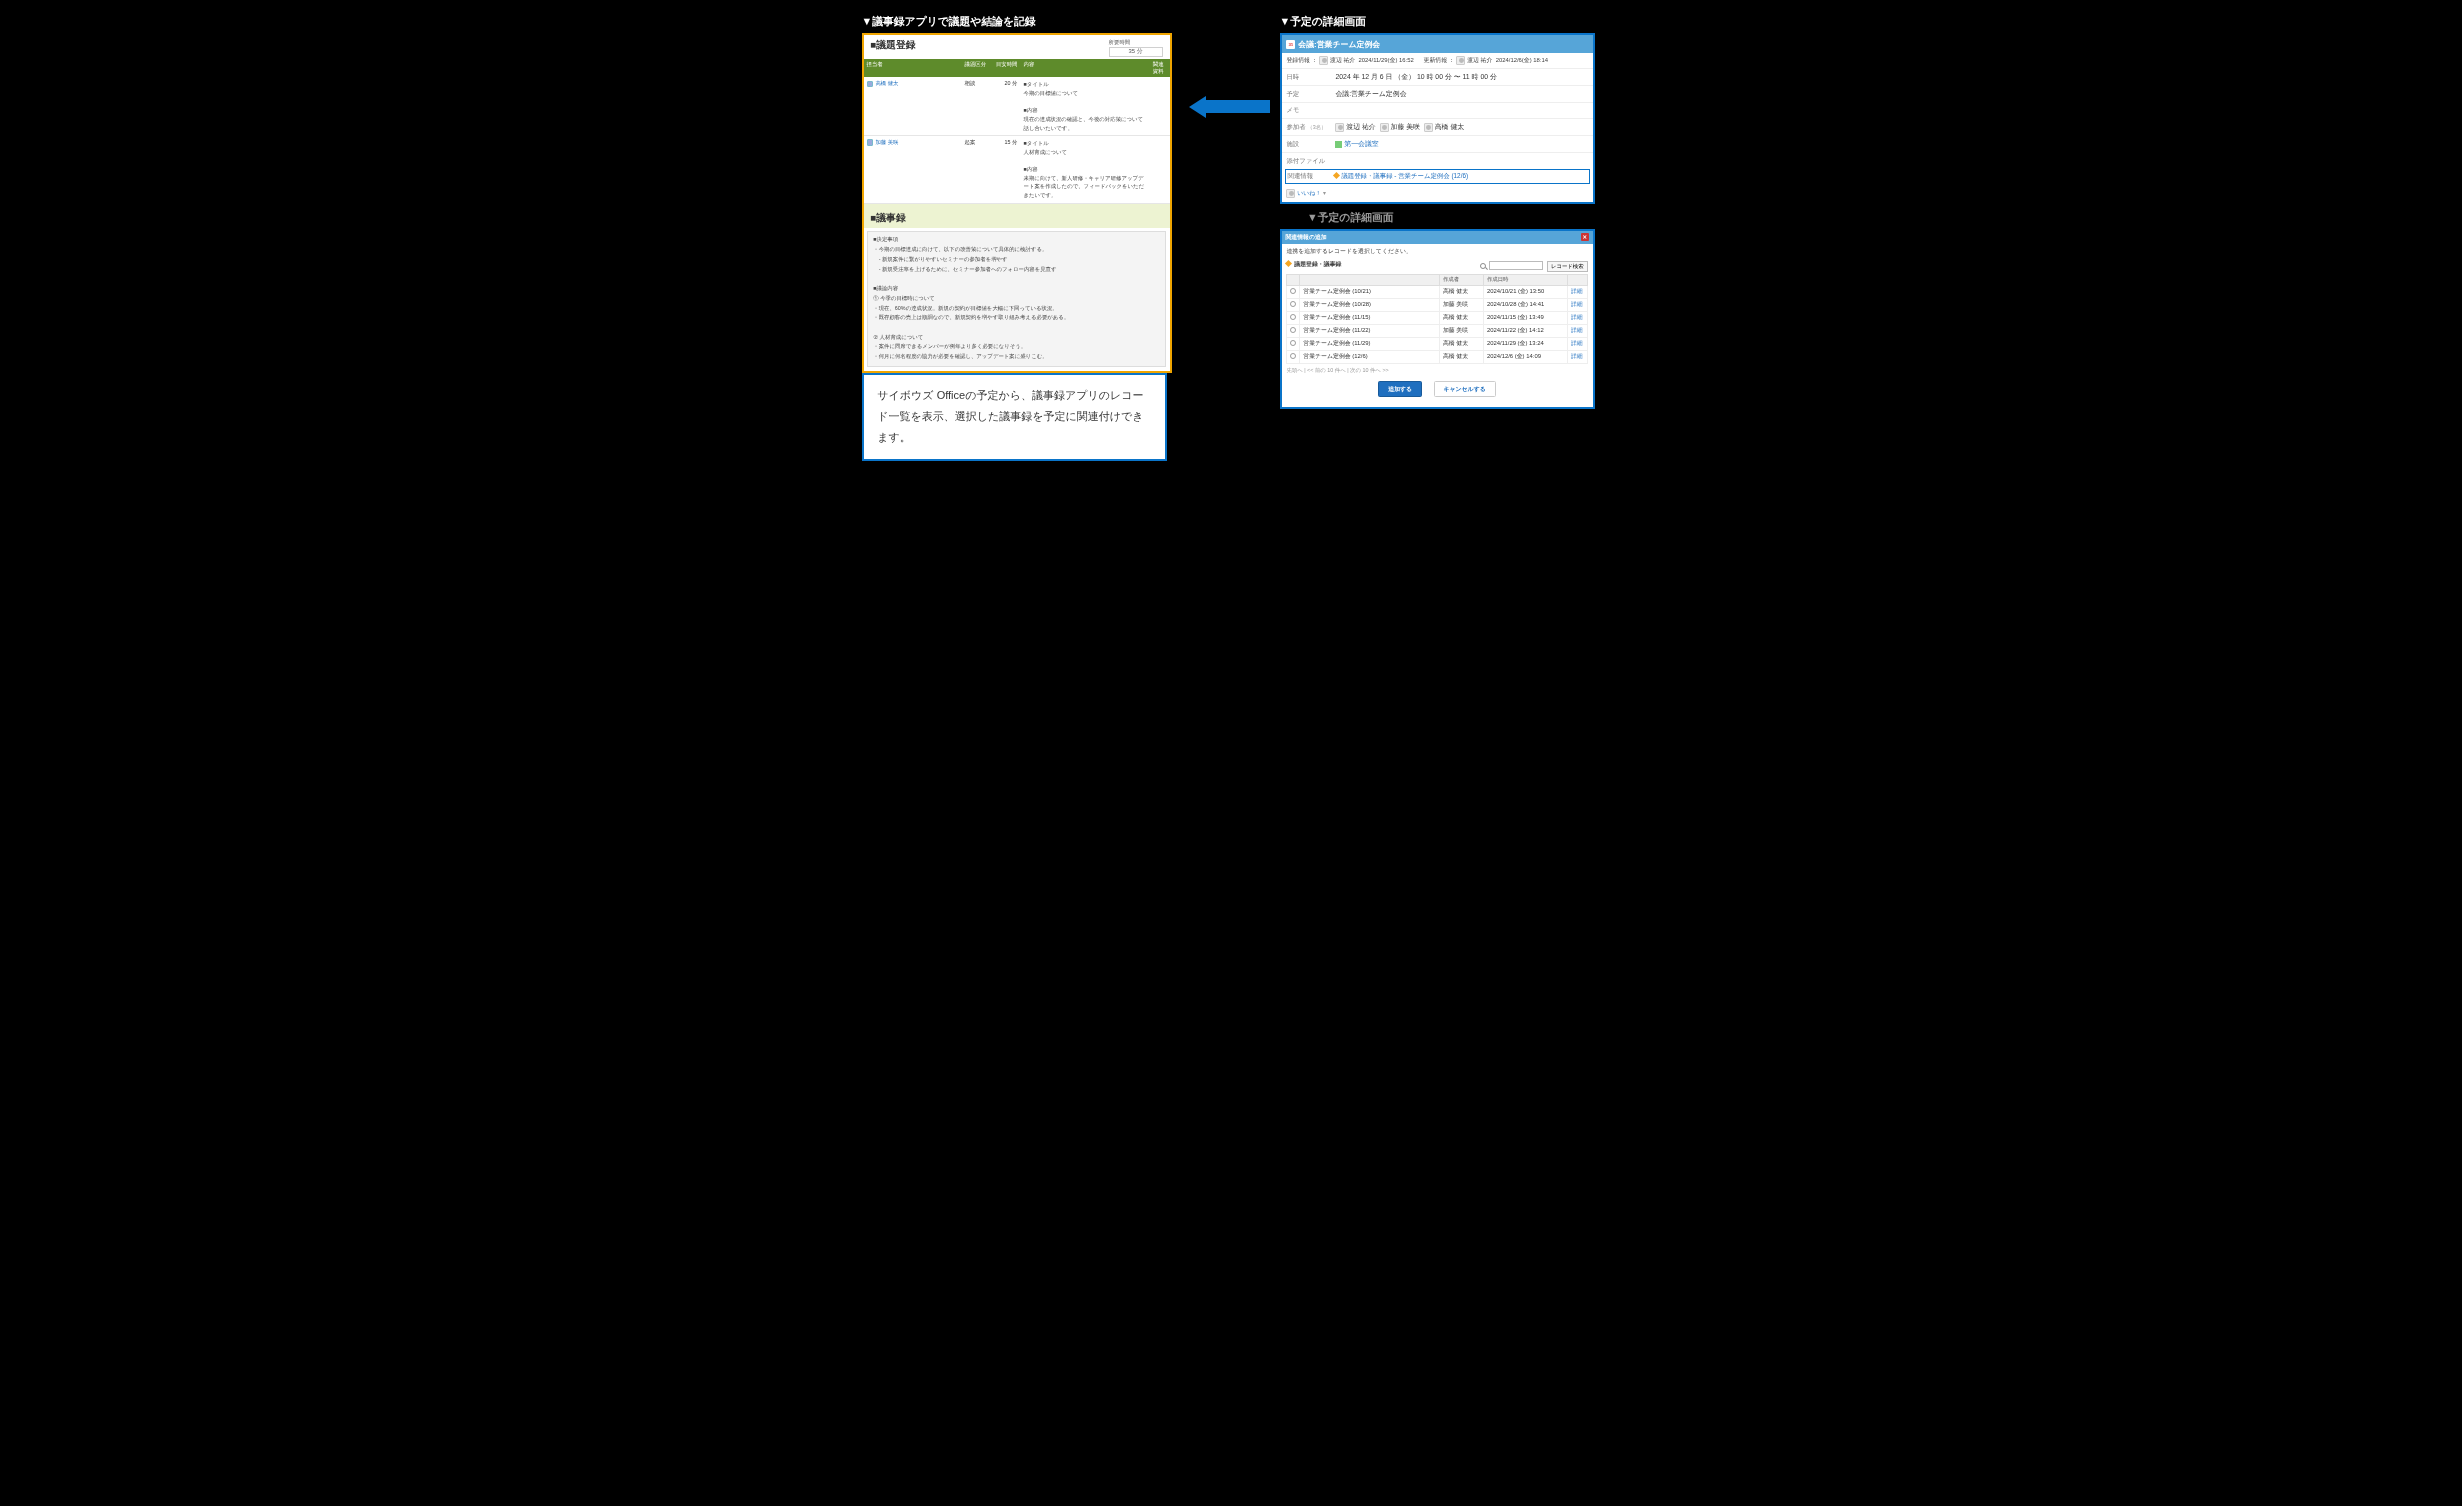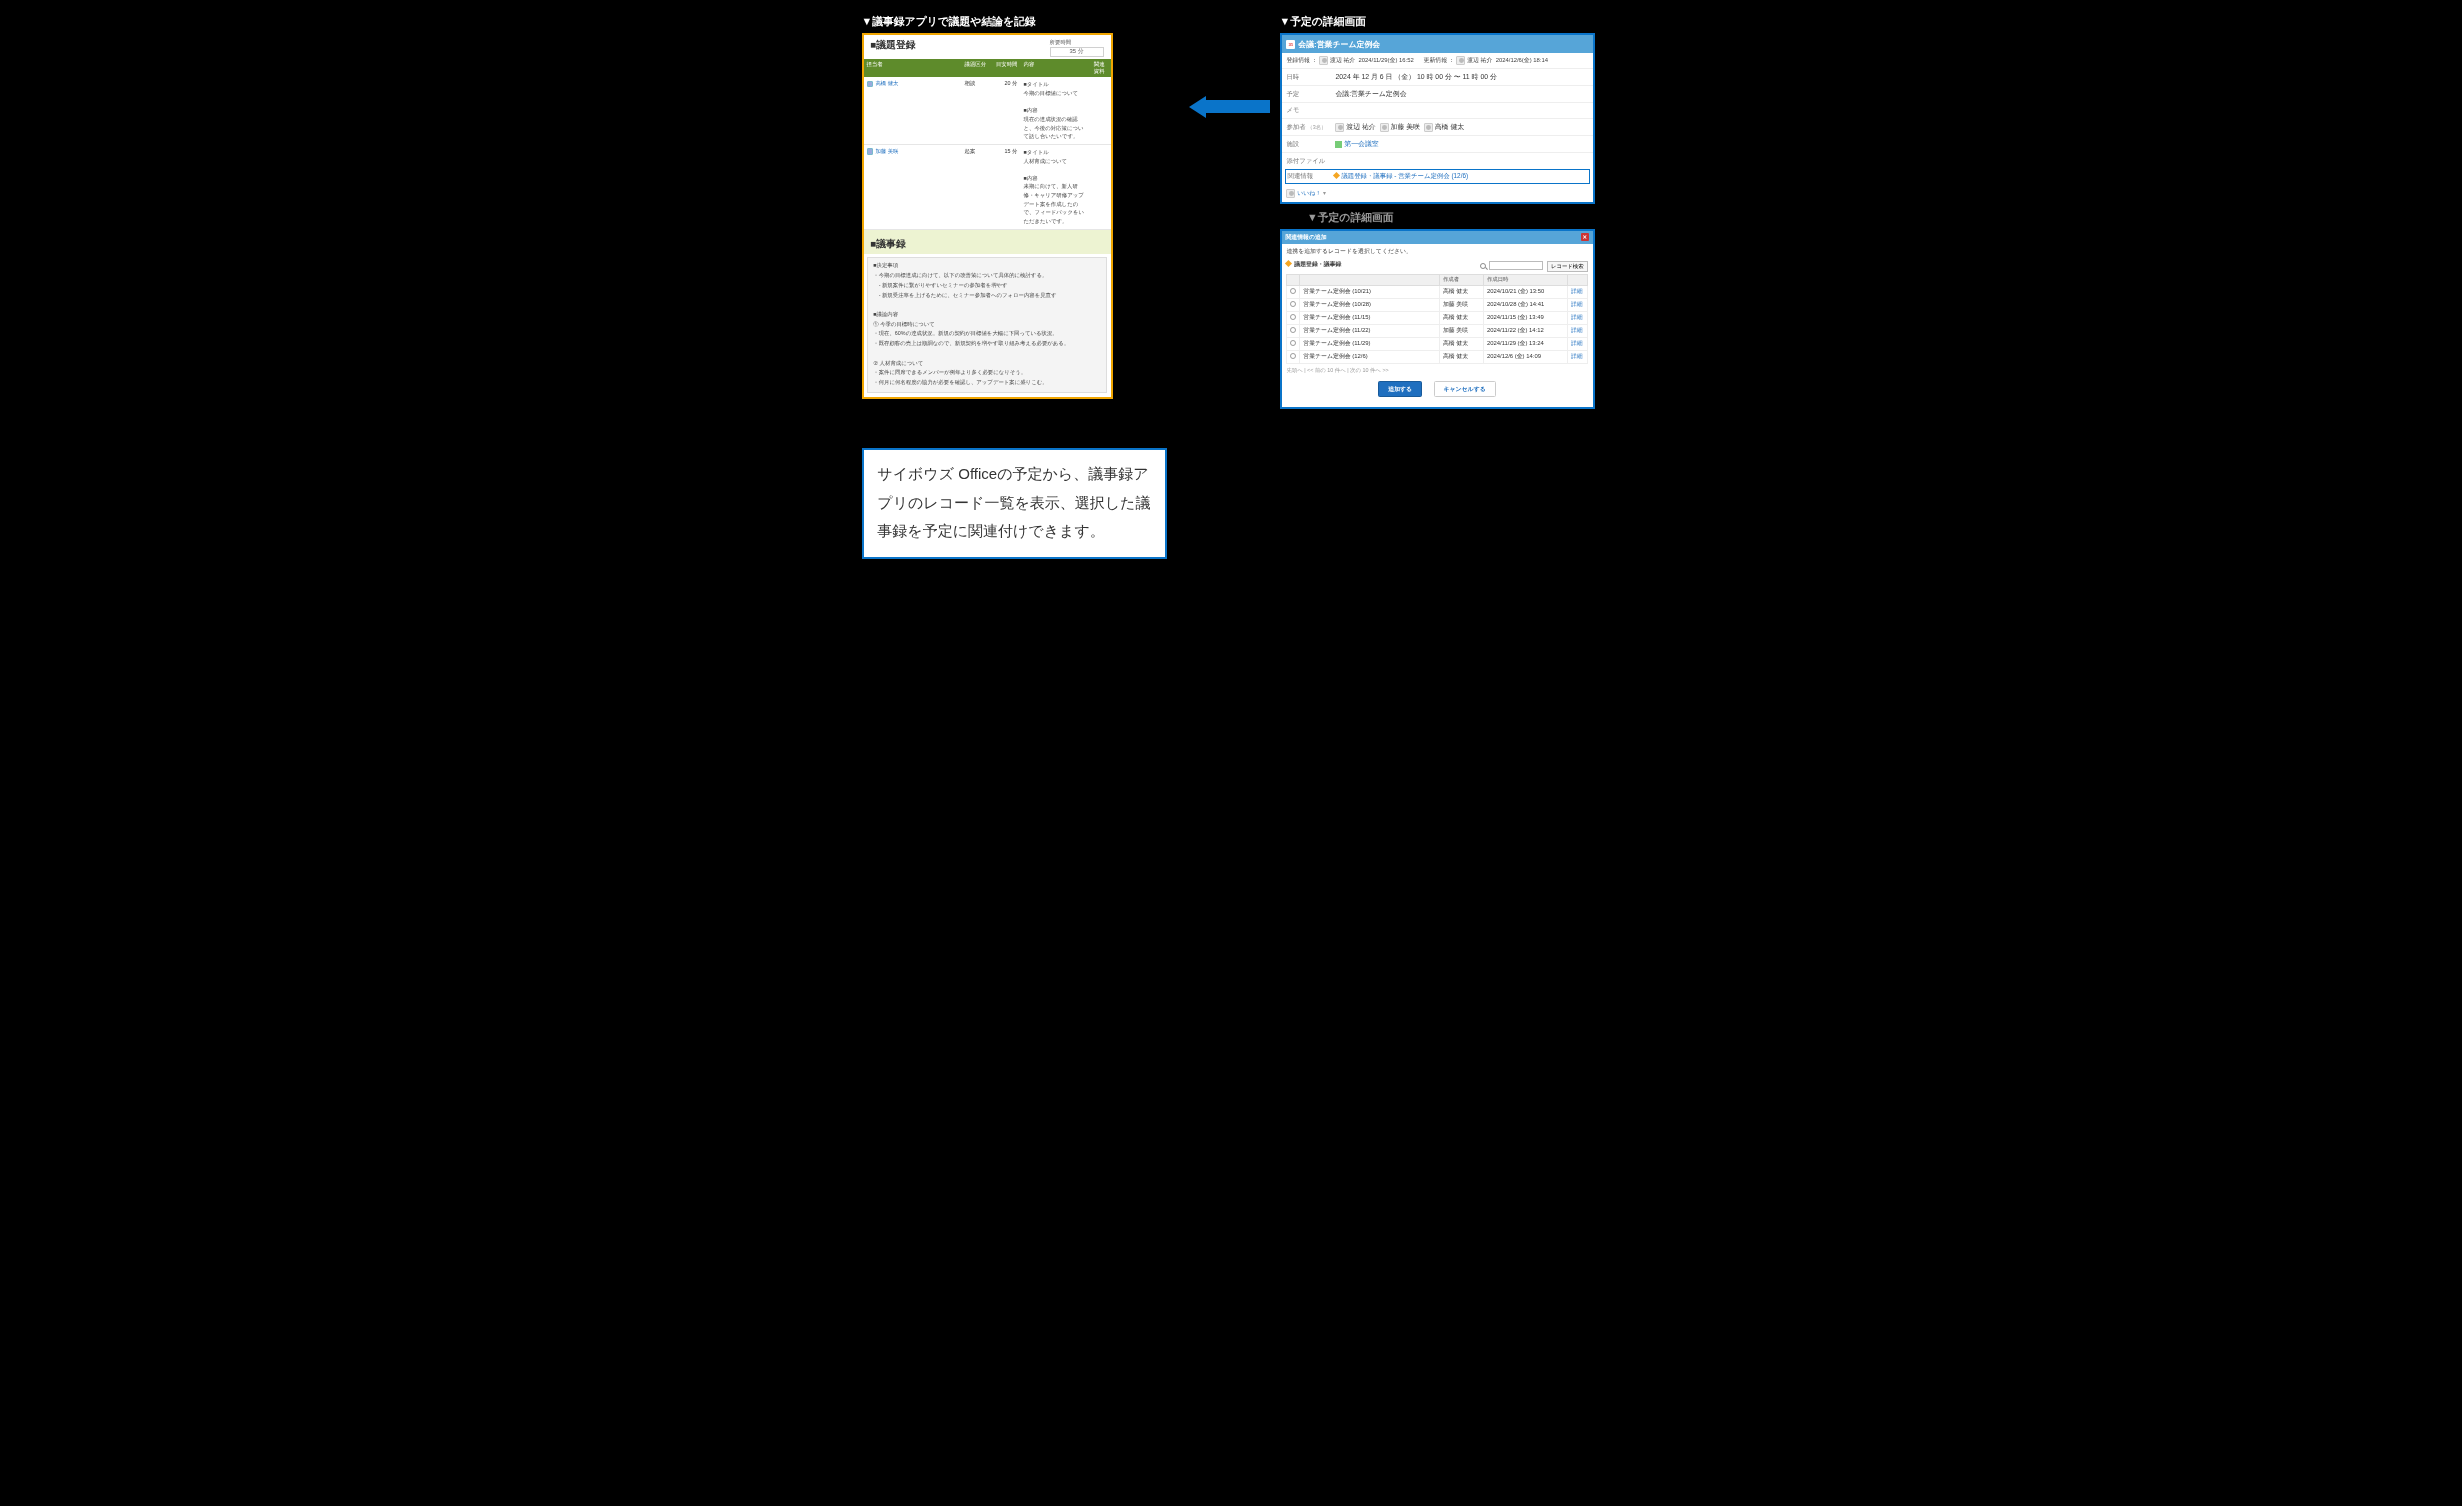--- a/index.html
+++ b/index.html
@@ -5,37 +5,37 @@
   * { box-sizing: border-box; margin: 0; padding: 0; }
   body { font-family: "Hiragino Kaku Gothic Pro","メイリオ",Meiryo,sans-serif; background:#000; color:#333; font-size:6.4px; padding:14.8px; }
   a { color:#1f6fbf; text-decoration:none; }
 
   .stage { position:relative; width:739px; margin:0 auto; }
 
   .section-label { color:#fff; font-size:10.8px; font-weight:bold; margin-bottom:3.9px; }
   .section-label.grey { color:#999; }
 
   
-  .minutes-wrap { width:251px; float:left; }
+  .minutes-wrap { width:310px; float:left; }
   .minutes-panel { border:2px solid #f0a500; background:#ffffff; }
   .minutes-head { display:flex; align-items:flex-start; padding:3.9px 6.9px 2px; }
   .minutes-title { font-size:9.8px; font-weight:bold; color:#333; flex:1; }
   .duration { font-size:5.4px; color:#555; }
   .duration-box { border:0.5px solid #d0d0d0; background:#fff; width:54px; height:10.8px; display:flex; align-items:center; justify-content:center; font-size:5.9px; color:#555; margin-top:1px;}
   .tbl-head { display:flex; background:#5e8b2b; color:#fff; font-size:5.4px; }
   .tbl-head > div { padding:2px 3px; }
   .c1{width:98px;} .c2{width:29.5px;} .c3{width:29.5px; text-align:right;} .c4{flex:1;} .c5{width:19.7px;}
   .tbl-row { display:flex; background:#fff; border-bottom:0.5px solid #e6e6e6; font-size:5.4px; }
   .tbl-row > div { padding:3px; }
   .user-icon { display:inline-block; width:6.9px; height:6.9px; background:#9ad; border:0.5px solid #7bc; vertical-align:middle; margin-right:2px; border-radius:1px;}
   .tbl-row .content-block { line-height:1.6; color:#444; }
   .minutes-subtitle { font-size:9.8px; font-weight:bold; padding:7.9px 6.9px 3px; background:#edf3d2;}
   .notes { background:#f4f4f4; border:0.5px solid #ddd; margin:3px 3.9px 3.9px; padding:3.9px 4.9px; font-size:5.4px; line-height:1.8; color:#444;}
 
-  .callout { clear:both; margin-top:49px; width:305px; border:2px solid #0a74c9; background:#fff; padding:10.8px 13.8px; font-size:15px; line-height:1.9; color:#333;}
+  .callout { clear:both; width:305px; border:2px solid #0a74c9; background:#fff; padding:10.8px 13.8px; font-size:11px; line-height:1.9; color:#333;}
 
   
   .big-arrow { position:absolute; left:327px; top:81px; display:flex; align-items:center; }
   .arrow-head { width:0; height:0; border-top:11.8px solid transparent; border-bottom:11.8px solid transparent; border-right:17.7px solid #0a74c9; }
   .arrow-body { width:64px; height:12.8px; background:#0a74c9; }
 
   
   .right-col { position:absolute; left:418px; top:0; width:315px; }
   .panel-blue { border:2px solid #0a74c9; background:#fff; margin-bottom:7px; }
   .event-title { background:#56a5d8; color:#fff; padding:3.9px 4.9px; font-size:7.9px; font-weight:bold; display:flex; align-items:center; gap:3px;}

